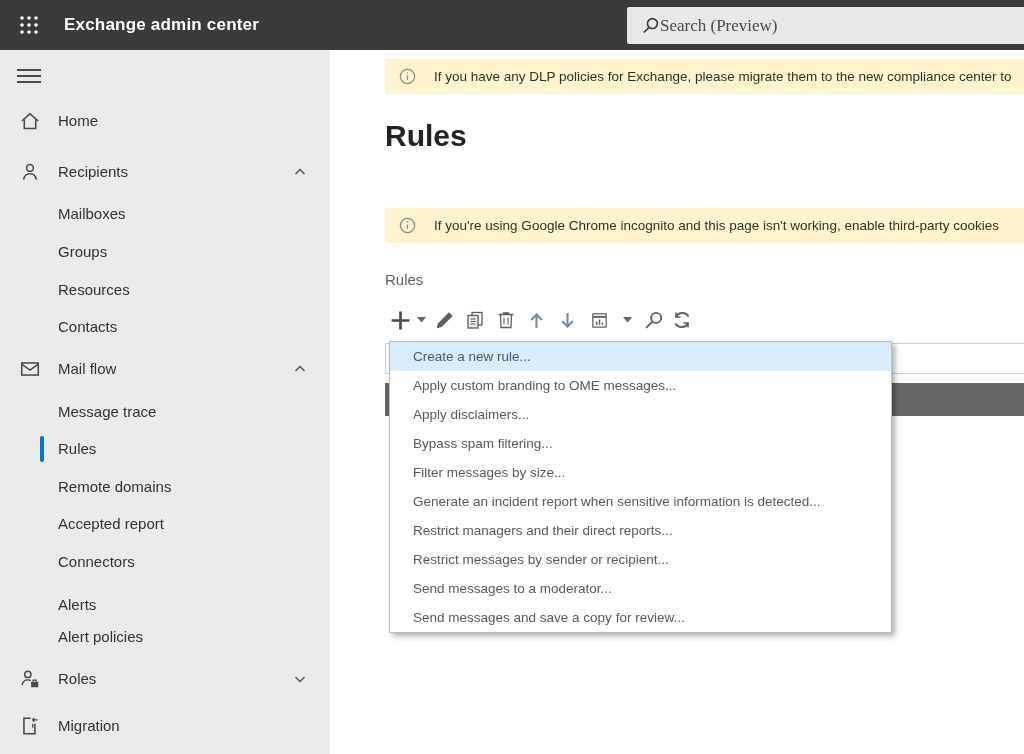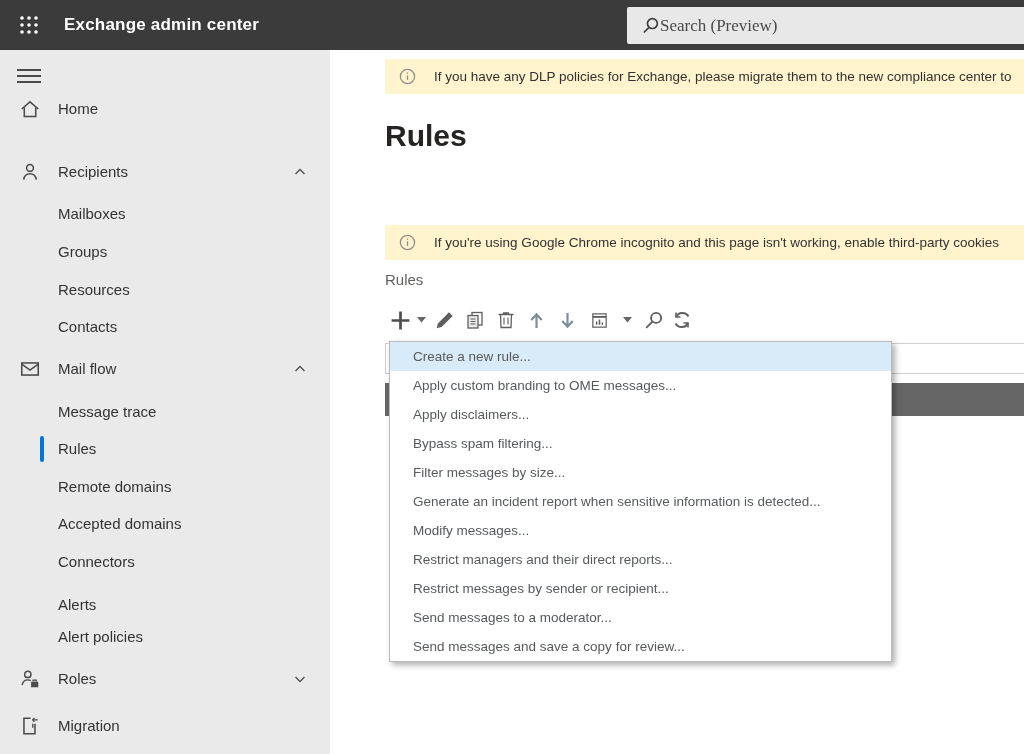--- a/index.html
+++ b/index.html
@@ -85,21 +85,21 @@
     </div>
   </div>
 
   <div id="sidebar">
     <div id="hamburger">
       <svg width="24" height="16" viewBox="0 0 24 16" stroke="#4a4a4a" stroke-width="1.8">
         <path d="M0 2h24M0 8h24M0 14h24"></path>
       </svg>
     </div>
 
-    <div class="nav-item" style="top:42px">
+    <div class="nav-item" style="top:54px">
       <span class="icon">
         <svg width="22" height="22" viewBox="0 0 20 20" fill="none" stroke="currentColor" stroke-width="1.4">
           <path d="M2.5 10 L10 3.5 L17.5 10"></path>
             <path d="M4.8 8.3 V16.8 H15.2 V8.3"></path>
         </svg>
       </span>
       <span class="lbl">Home</span>
     </div>
 
     <div class="nav-item" style="top:105px">
@@ -149,21 +149,21 @@
       <span class="lbl">Message trace</span>
     </div>
     <div class="nav-item" style="top:382px">
       <span class="selbar" style="background:#0078d4"></span>
       <span class="lbl">Rules</span>
     </div>
     <div class="nav-item" style="top:420px">
       <span class="lbl">Remote domains</span>
     </div>
     <div class="nav-item" style="top:457px">
-      <span class="lbl">Accepted domains</span>
+      <span class="lbl">Accepted report</span>
     </div>
     <div class="nav-item" style="top:495px">
       <span class="lbl">Connectors</span>
     </div>
     <div class="nav-item" style="top:538px">
       <span class="lbl">Alerts</span>
     </div>
     <div class="nav-item" style="top:570px">
       <span class="lbl">Alert policies</span>
     </div>
@@ -201,21 +201,21 @@
     <svg width="17" height="17" viewBox="0 0 16 16" fill="none" stroke="#8f8d8a" stroke-width="1.2">
       <circle cx="8" cy="8" r="6.7"></circle>
         <path d="M8 7 v4.2"></path>
         <circle cx="8" cy="4.7" r="0.7" fill="#8f8d8a" stroke="none"></circle>
     </svg>
     <span class="btxt">If you have any DLP policies for Exchange, please migrate them to the new compliance center to</span>
   </div>
 
   <h1 id="page-title">Rules</h1>
 
-  <div class="banner" style="top:225px">
+  <div class="banner" style="top:208px">
     <svg width="17" height="17" viewBox="0 0 16 16" fill="none" stroke="#8f8d8a" stroke-width="1.2">
       <circle cx="8" cy="8" r="6.7"></circle>
         <path d="M8 7 v4.2"></path>
         <circle cx="8" cy="4.7" r="0.7" fill="#8f8d8a" stroke="none"></circle>
     </svg>
     <span class="btxt">If you're using Google Chrome incognito and this page isn't working, enable third-party cookies</span>
   </div>
 
   <div id="list-label">Rules</div>
 
@@ -290,20 +290,19 @@
   <div id="grid-toprow"></div>
   <div id="grid-header"></div>
 
   <ul id="new-rule-menu">
     <li class="hl">Create a new rule...</li>
     <li>Apply custom branding to OME messages...</li>
     <li>Apply disclaimers...</li>
     <li>Bypass spam filtering...</li>
     <li>Filter messages by size...</li>
     <li>Generate an incident report when sensitive information is detected...</li>
-    <li>Modify messages...</li>
     <li>Restrict managers and their direct reports...</li>
     <li>Restrict messages by sender or recipient...</li>
     <li>Send messages to a moderator...</li>
     <li>Send messages and save a copy for review...</li>
   </ul>
 
 </div>
 
 </body></html>

